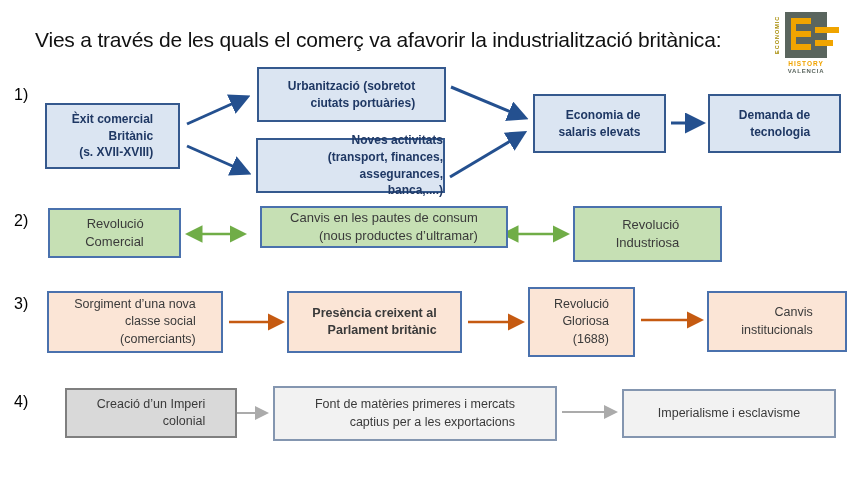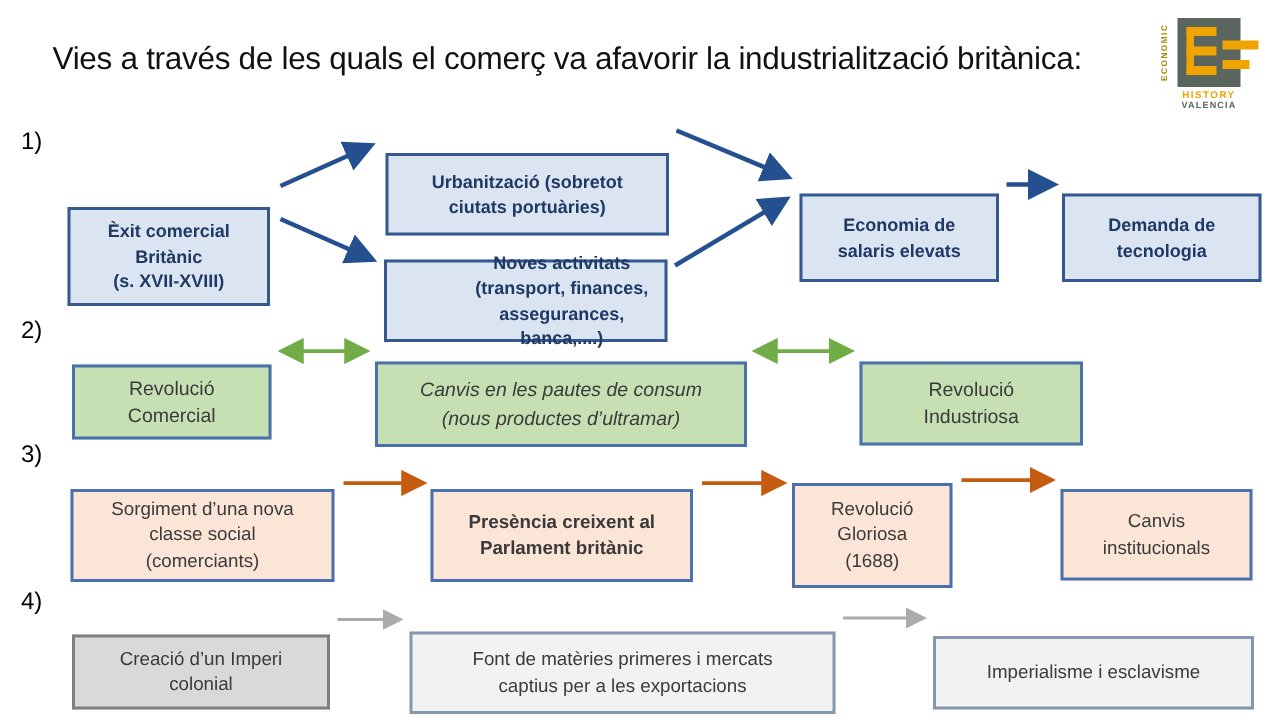--- a/index.html
+++ b/index.html
@@ -9,21 +9,21 @@
   }
   .title{
     position:absolute;left:35px;top:28px;width:690px;
     font-size:21px;letter-spacing:-0.2px;color:#111;font-weight:400;
   }
   .rowlabel{
     position:absolute;font-size:16px;color:#000;font-weight:400;
   }
   .box{
     position:absolute;display:flex;align-items:center;justify-content:center;
-    box-sizing:border-box;text-align:center;margin-top:35px;
+    box-sizing:border-box;text-align:right;
   }
   .box span{white-space:pre-line;display:block;}
   .b1{background:#dbe5f2;border:2px solid #35598e;color:#1f3864;font-weight:700;font-size:12px;line-height:1.38;}
   .b2{background:#c6e0b4;border:2px solid #4a71ad;color:#3a3a3a;font-weight:400;font-size:13px;line-height:1.4;}
   .b3{background:#fbe5d6;border:2px solid #4a71ad;color:#3a3a3a;font-weight:400;font-size:12.5px;line-height:1.4;}
   .b4d{background:#d9d9d9;border:2px solid #7f7f7f;color:#3a3a3a;font-weight:400;font-size:12.5px;line-height:1.4;}
   .b4l{background:#f2f2f2;border:2px solid #8496b0;color:#3a3a3a;font-weight:400;font-size:12.5px;line-height:1.4;}
   svg.arrows{position:absolute;left:0;top:0;width:848px;height:477px;pointer-events:none;}
   
   .logo{position:absolute;left:769px;top:12px;width:76px;height:62px;}
@@ -107,21 +107,21 @@
   <div class="box b1" style="left:708px;top:94px;width:133px;height:59px;">
       <span>Demanda de
 tecnologia</span>
     </div>
 
   <div class="rowlabel" style="left:14px;top:212px;">2)</div>
   <div class="box b2" style="left:48px;top:208px;width:133px;height:50px;">
       <span>Revolució
 Comercial</span>
     </div>
-  <div class="box b2" style="left:250px;top:206px;width:248px;height:57px;font-style:italic;">
+  <div class="box b2" style="left:260px;top:206px;width:248px;height:42px;">
       <span>Canvis en les pautes de consum
 (nous productes d’ultramar)</span>
     </div>
   <div class="box b2" style="left:573px;top:206px;width:149px;height:56px;">
       <span>Revolució
 Industriosa</span>
     </div>
 
   <div class="rowlabel" style="left:14px;top:295px;">3)</div>
   <div class="box b3" style="left:47px;top:291px;width:176px;height:62px;">
@@ -131,27 +131,27 @@
     </div>
   <div class="box b3" style="left:287px;top:291px;width:175px;height:62px;font-weight:bold;">
       <span>Presència creixent al
 Parlament britànic</span>
     </div>
   <div class="box b3" style="left:528px;top:287px;width:107px;height:70px;">
       <span>Revolució
 Gloriosa
 (1688)</span>
     </div>
-  <div class="box b3" style="left:707px;top:291px;width:128px;height:61px;">
+  <div class="box b3" style="left:707px;top:291px;width:140px;height:61px;">
       <span>Canvis
 institucionals</span>
     </div>
 
   <div class="rowlabel" style="left:14px;top:393px;">4)</div>
-  <div class="box b4d" style="left:48px;top:388px;width:172px;height:50px;">
+  <div class="box b4d" style="left:65px;top:388px;width:172px;height:50px;">
       <span>Creació d’un Imperi
 colonial</span>
     </div>
   <div class="box b4l" style="left:622px;top:389px;width:214px;height:49px;">
       <span>Imperialisme i esclavisme</span>
     </div>
   <div class="box b4l" style="left:273px;top:386px;width:284px;height:55px;">
       <span>Font de matèries primeres i mercats
 captius per a les exportacions</span>
     </div>

